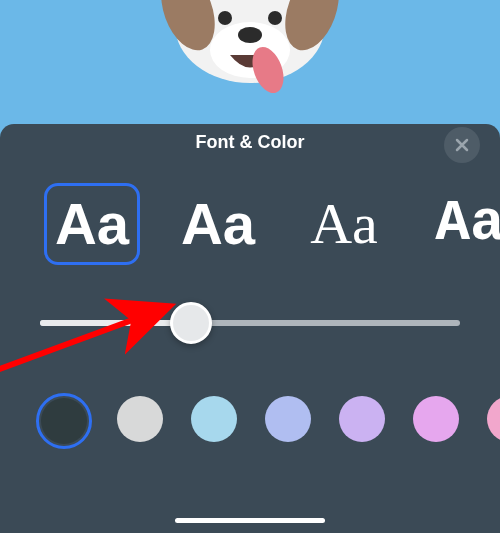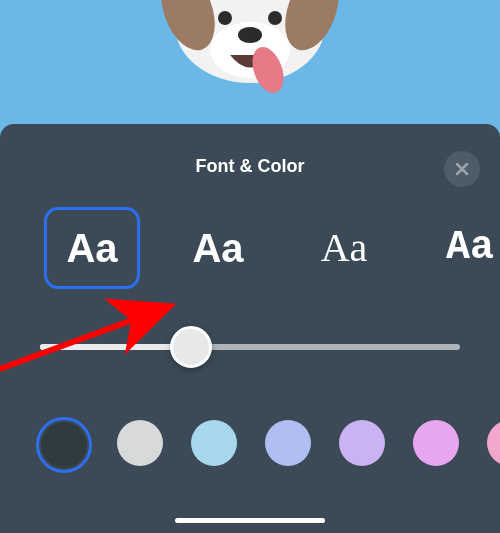--- a/index.html
+++ b/index.html
@@ -22,21 +22,21 @@
     }
 
     .panel {
       position: absolute;
       bottom: 0;
       left: 0;
       right: 0;
       height: 409px;
       background: #3b4a56;
       border-radius: 14px 14px 0 0;
-      padding: 32px 0 0 0;
+      padding: 8px 0 0 0;
     }
 
     .panel-header {
       display: flex;
       justify-content: center;
       align-items: center;
       position: relative;
       padding: 0 20px;
       margin-bottom: 30px;
     }
@@ -72,21 +72,21 @@
     }
 
     .font-swatch {
       width: 96px;
       height: 82px;
       border-radius: 14px;
       display: flex;
       align-items: center;
       justify-content: center;
       color: #ffffff;
-      font-size: 40px;
+      font-size: 58px;
       flex-shrink: 0;
       cursor: pointer;
     }
     .font-swatch.selected {
       border: 3px solid #2e6ff2;
     }
     .font-swatch .glyph { line-height: 1; }
 
     .ff-sans   { font-family: -apple-system, "Helvetica Neue", Arial, sans-serif; font-weight: 600; }
     .ff-rounded{ font-family: "Arial Rounded MT Bold", "Helvetica Rounded", Arial, sans-serif; font-weight: 700; }

